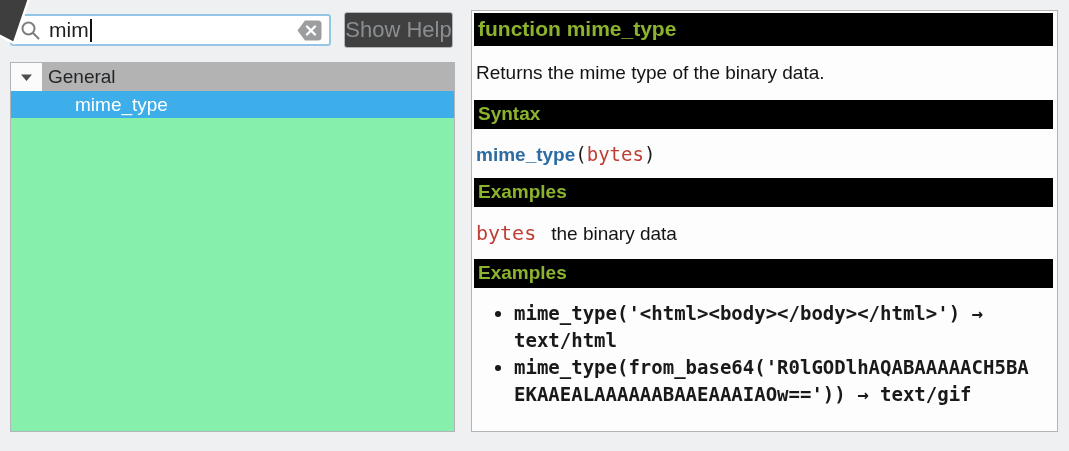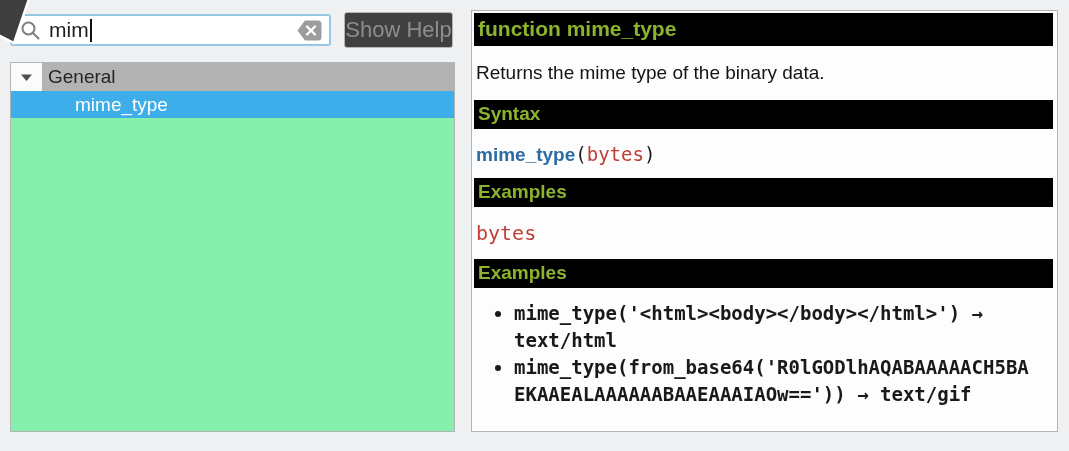--- a/index.html
+++ b/index.html
@@ -122,20 +122,21 @@
   <p class="desc">Returns the mime type of the binary data.</p>
 
   <div class="section-bar sub-bar">Syntax</div>
 
   <div class="code-line"><span class="fn-name">mime_type</span><span class="mono">(</span><span class="param">bytes</span><span class="mono">)</span></div>
 
   <div class="section-bar sub-bar">Examples</div>
 
   <div class="arg-line">
     <span class="param">bytes</span>
+    <span class="arg-desc">the binary data</span>
   </div>
 
   <div class="section-bar sub-bar" style="margin-top:14px;">Examples</div>
 
   <ul class="examples">
     <li>mime_type('&lt;html&gt;&lt;body&gt;&lt;/body&gt;&lt;/html&gt;') → text/html</li>
     <li>mime_type(from_base64('R0lGODlhAQABAAAAACH5BAEKAAEALAAAAAABAAEAAAIAOw==')) → text/gif</li>
   </ul>
 </div>
 

